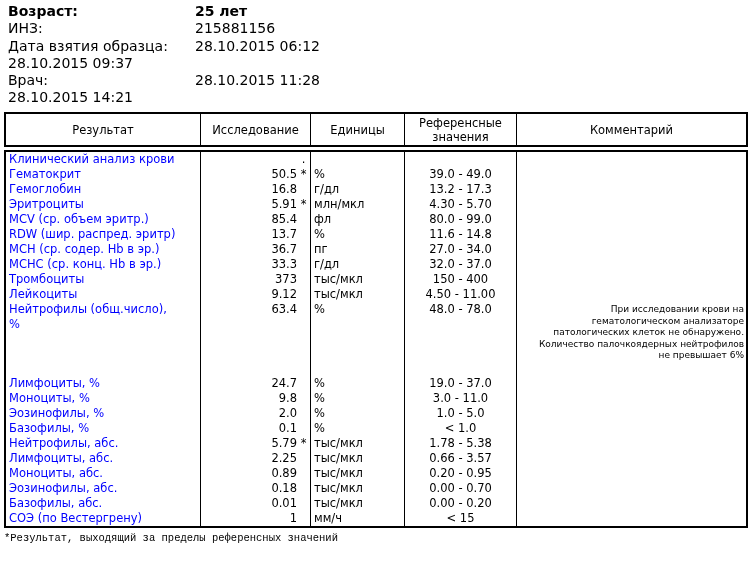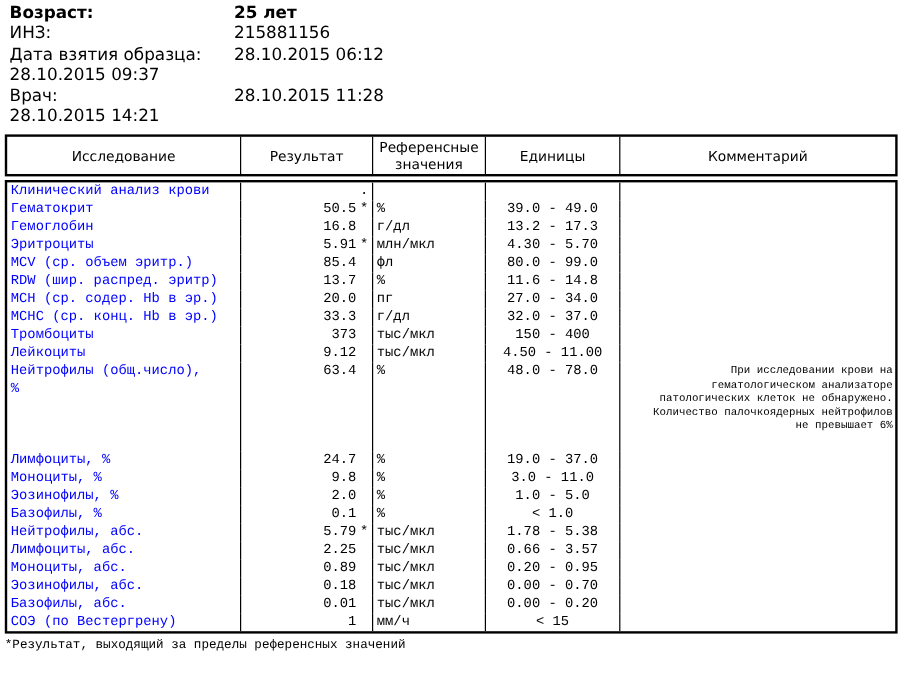--- a/index.html
+++ b/index.html
@@ -59,21 +59,20 @@
   
   .tbody {
     position: absolute;
     left: 4px;
     top: 150px;
     width: 744px;
     height: 378px;
     border: 2px solid #000;
     box-sizing: border-box;
     overflow: hidden;
-    font-family: Liberation Mono, monospace;
   }
   .trow {
     display: grid;
     grid-template-columns: 195px 110px 94px 112px 1fr;
     min-height: 15px;
     font-size: 11.5px;
     line-height: 15px;
   }
   .trow.tall { min-height: 74px; }
   .tcell {
@@ -137,24 +136,24 @@
     <span class="p-label">Врач:</span>
     <span class="p-value">28.10.2015 11:28</span>
   </div>
 
   <div class="p-row">
     <span class="p-value">28.10.2015 14:21</span>
   </div>
 </div>
 
 <div class="thead">
+  <div class="hcell">Результат</div>
   <div class="hcell">Исследование</div>
-  <div class="hcell">Результат</div>
+  <div class="hcell">Единицы</div>
   <div class="hcell">Референсные значения</div>
-  <div class="hcell">Единицы</div>
   <div class="hcell">Комментарий</div>
 </div>
 
 <div class="tbody">
   <div class="trow">
     <div class="tcell c-name">Клинический анализ крови</div>
     <div class="tcell c-result">
       <span class="rv"></span>
       <span class="rm">.</span>
     </div>
@@ -214,21 +213,21 @@
       <span class="rm"></span>
     </div>
     <div class="tcell c-units">%</div>
     <div class="tcell c-ref">11.6 - 14.8</div>
     <div class="tcell c-comment"></div>
   </div>
 
   <div class="trow">
     <div class="tcell c-name">MCH (ср. содер. Hb в эр.)</div>
     <div class="tcell c-result">
-      <span class="rv">20.0</span>
+      <span class="rv">36.7</span>
       <span class="rm"></span>
     </div>
     <div class="tcell c-units">пг</div>
     <div class="tcell c-ref">27.0 - 34.0</div>
     <div class="tcell c-comment"></div>
   </div>
 
   <div class="trow">
     <div class="tcell c-name">MCHC (ср. конц. Hb в эр.)</div>
     <div class="tcell c-result">

